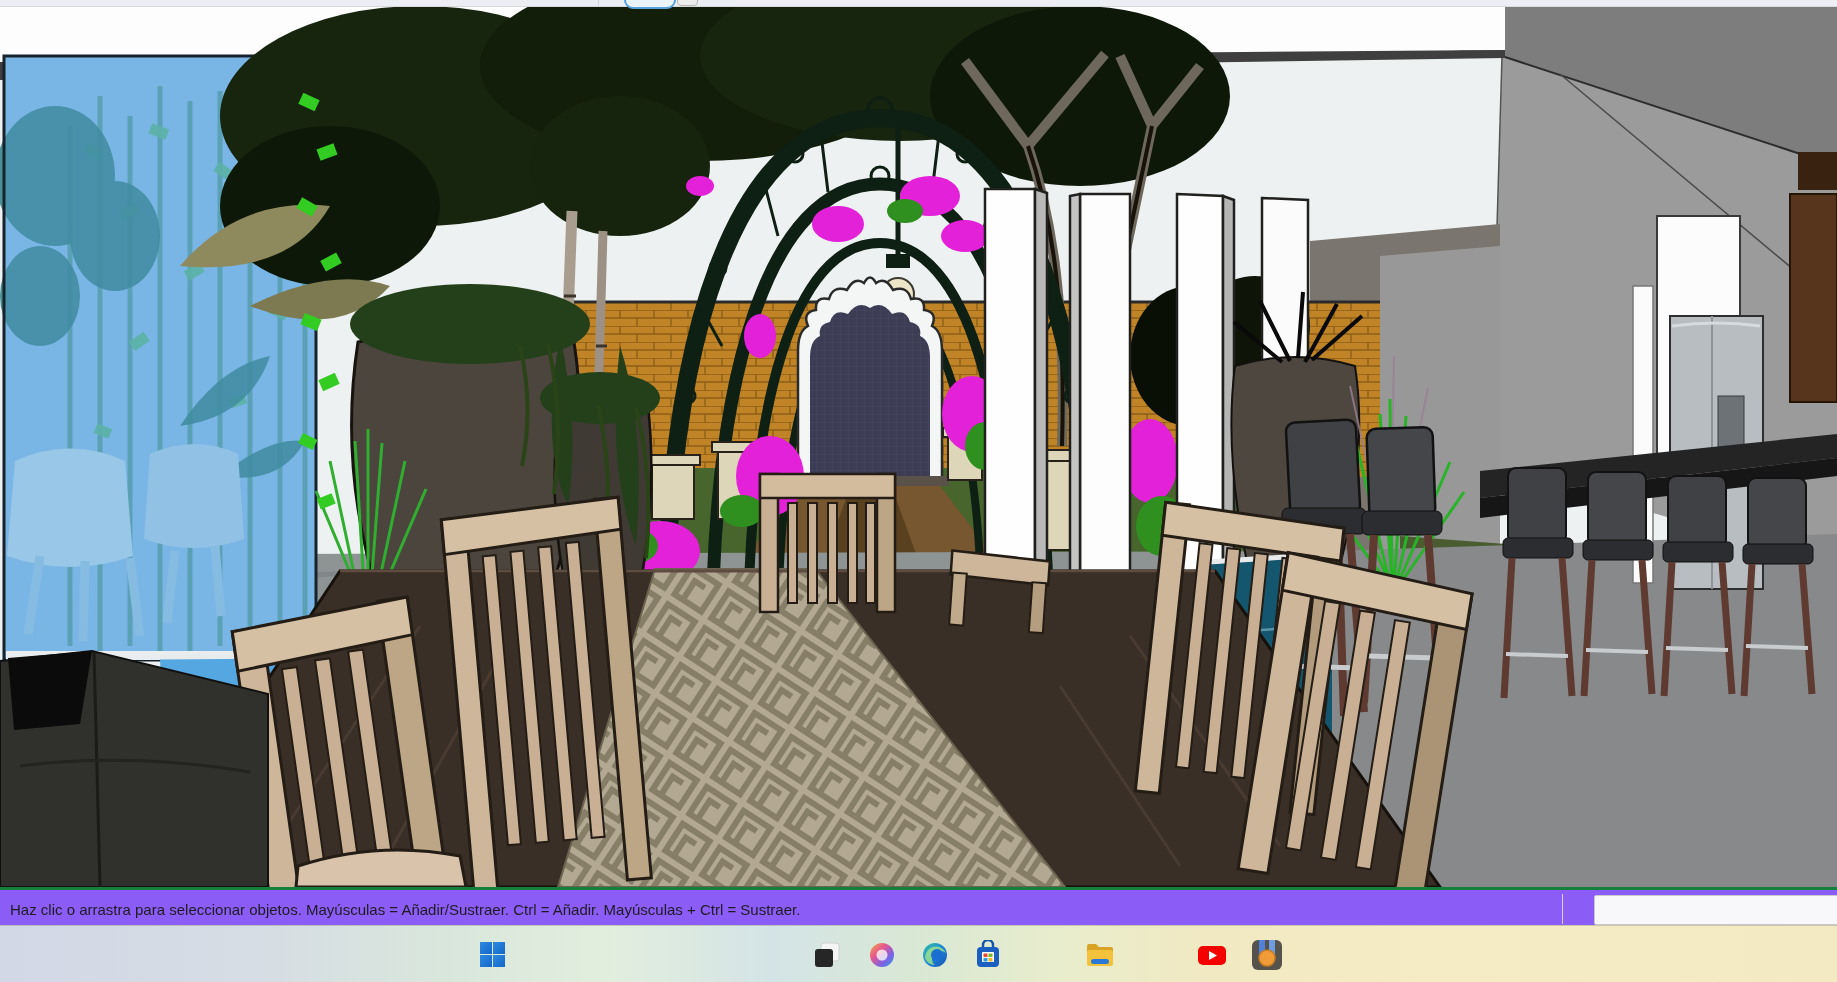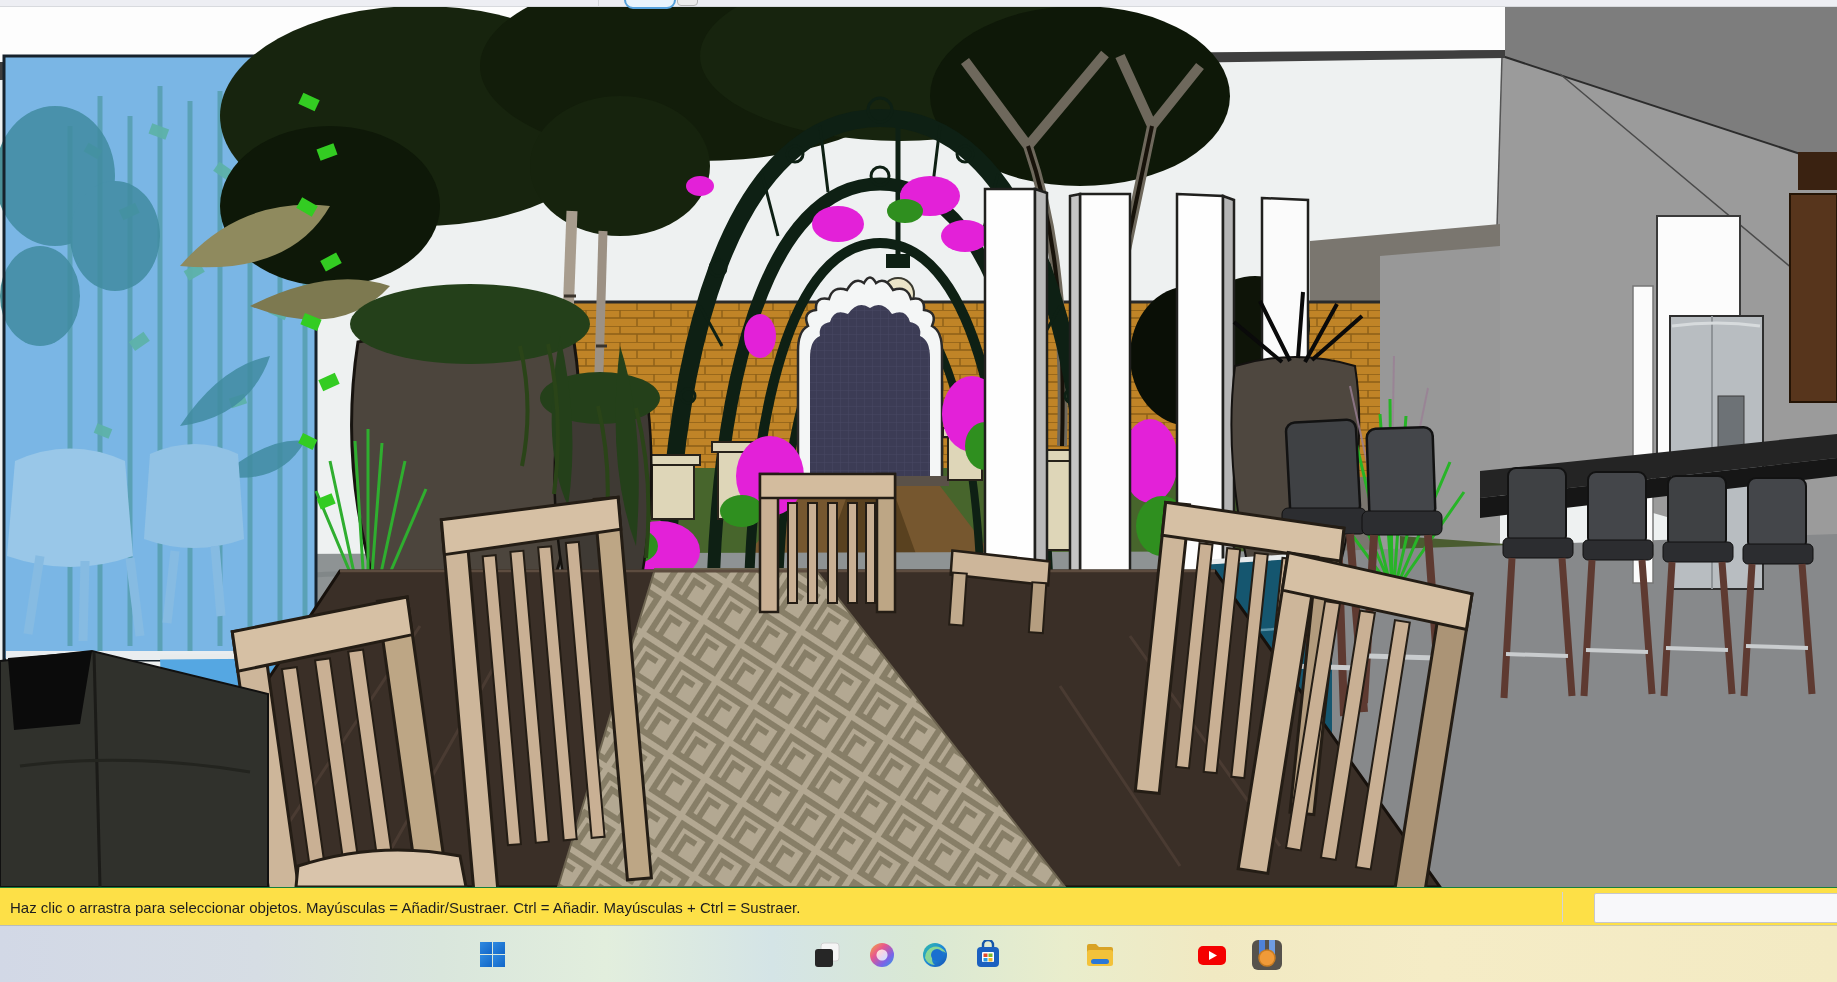--- a/index.html
+++ b/index.html
@@ -6,21 +6,21 @@
   body{width:1837px;height:982px;position:relative;overflow:hidden;
        font-family:"Liberation Sans",sans-serif;-webkit-font-smoothing:antialiased;}
   
   .top-sliver{position:absolute;left:0;top:0;width:1837px;height:6px;background:#edeef3;border-bottom:1px solid #d8dade;z-index:40;}
   .sliver-btn-blue{position:absolute;left:624px;top:-12px;width:48px;height:17px;border:2px solid #55a1dc;border-radius:9px;background:#e9f4fd;}
   .sliver-btn-gray{position:absolute;left:677px;top:-10px;width:19px;height:14px;border:1px solid #b5b5b5;border-radius:4px;background:#ececec;}
   .sliver-sep{position:absolute;left:598px;top:0;width:1px;height:6px;background:#d4d6da;}
   
   .viewport{position:absolute;left:0;top:6px;width:1837px;height:881px;background:#eef1f1;z-index:1;}
   
-  .statusbar{position:absolute;left:0;top:887px;width:1837px;height:38px;background:#fde047;border-top:1px solid #15803d;z-index:40;display:flex;align-items:center;}
+  .statusbar{position:absolute;left:0;top:887px;width:1837px;height:38px;background:#8b5cf6;border-top:3px solid #15803d;z-index:40;display:flex;align-items:center;}
   .status-msg{margin-left:10px;font-size:15px;color:#1d1d1f;white-space:nowrap;}
   .status-sep{position:absolute;left:1562px;top:4px;width:1px;height:30px;background:#d3d3d8;}
   .measure-box{position:absolute;left:1594px;top:5px;width:238px;height:28px;background:#f8f8fa;border:1px solid #c7c7cd;border-radius:2px;font-size:14px;color:#333;padding:0 6px;line-height:28px;}
   
   .taskbar{position:absolute;left:0;top:925px;width:1837px;height:57px;z-index:40;
     background:linear-gradient(90deg,#d2d8e6 0%,#d6dde4 14%,#d9e6dc 24%,#e2eedd 33%,#d4e4e6 42%,#d9e8d4 50%,#e9edcc 58%,#f1e9c2 66%,#f5ecc6 78%,#f3eac3 100%);
     border-top:1px solid rgba(150,155,140,.45);}
   .tb-item{position:absolute;top:0;height:57px;display:flex;align-items:center;justify-content:center;}
   .start-icon{width:25px;height:25px;display:grid;grid-template-columns:12px 12px;grid-template-rows:12px 12px;gap:1px;}
   .start-icon div{background:linear-gradient(135deg,#2f8ae0,#1266c8);}

